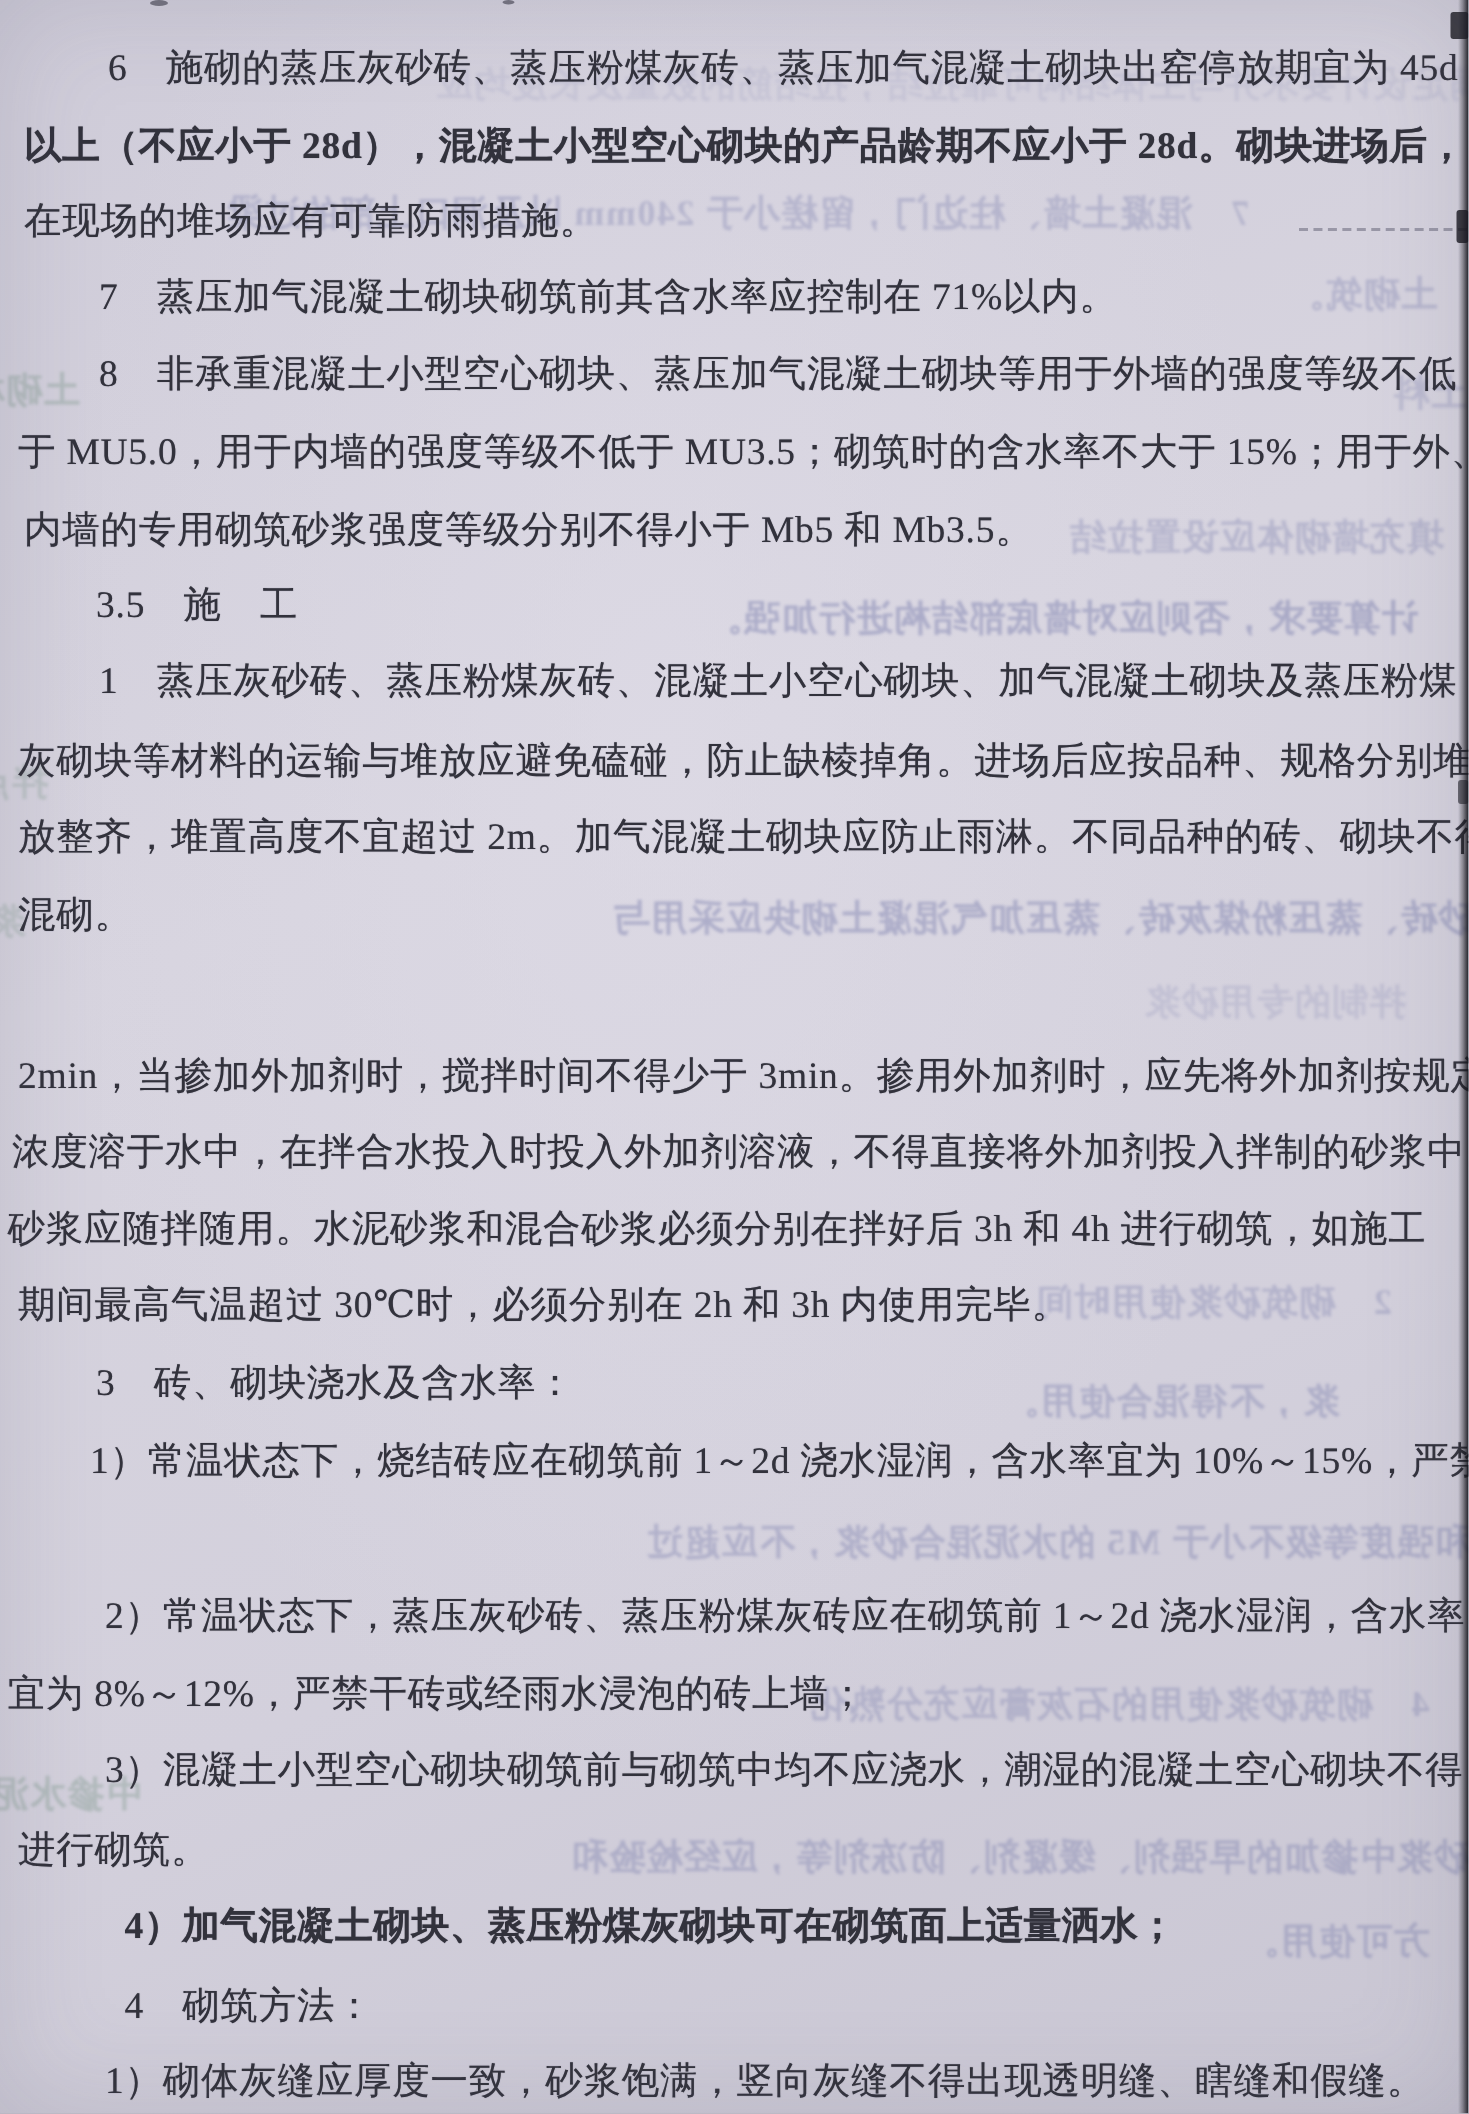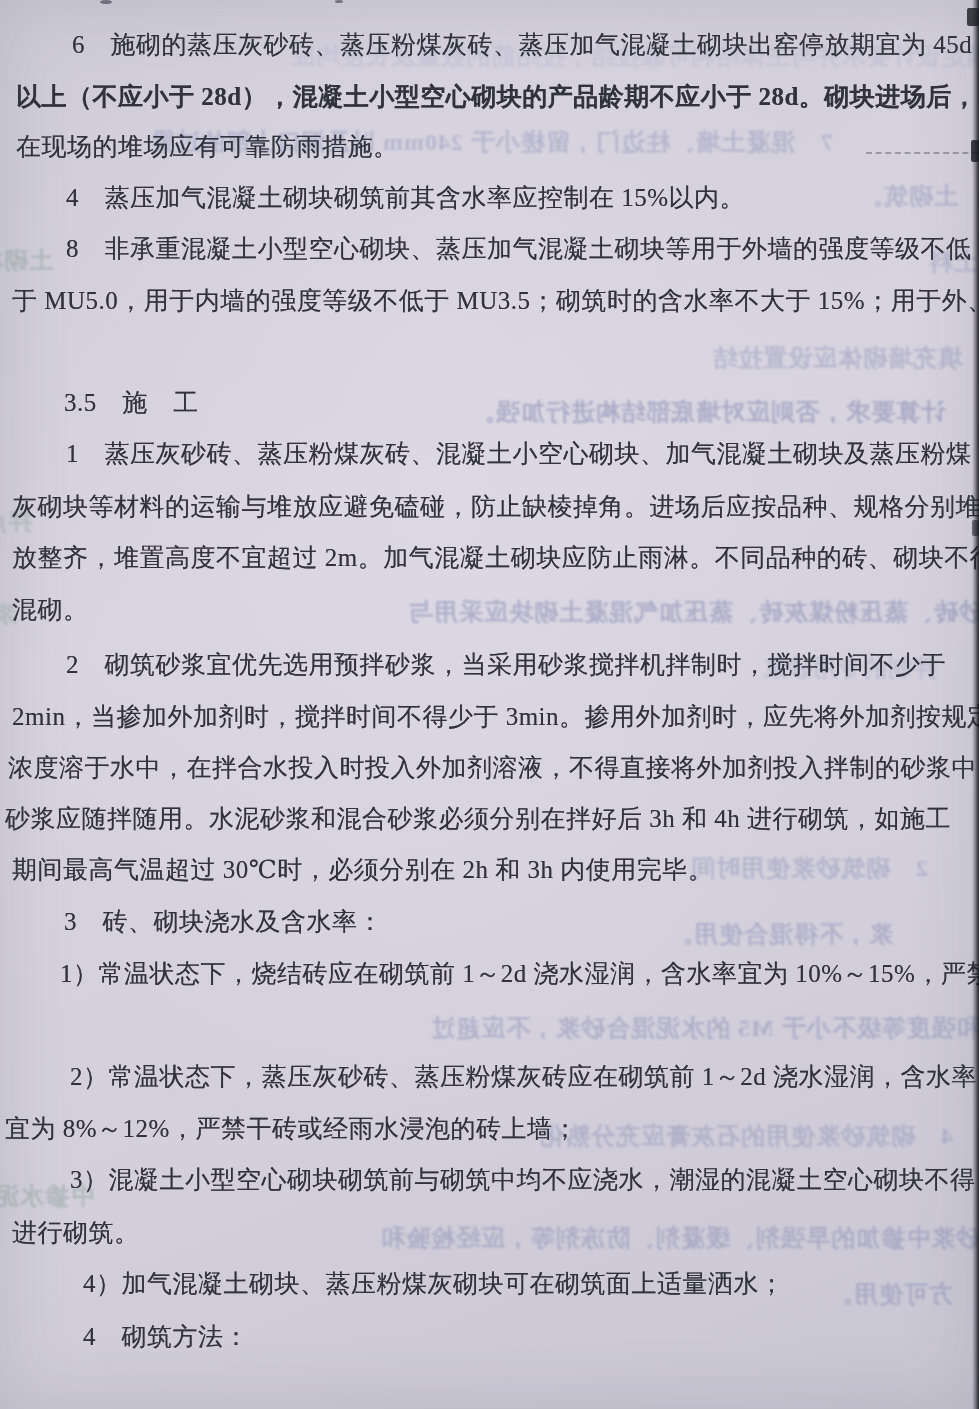--- a/index.html
+++ b/index.html
@@ -69,41 +69,42 @@
   <div class="bleed" style="top:1222px;left:380px;opacity:.34;">5　砌筑砂浆中掺加的早强剂、缓凝剂、防冻剂等，应经检验和</div>
   <div class="bleed" style="top:1278px;left:828px;opacity:.34;">方可使用。</div>
   <div class="bleed green" style="top:244px;left:-22px;opacity:.32;">土砌相</div>
   <div class="bleed green" style="top:505px;left:-18px;opacity:.26;">拌点</div>
   <div class="bleed green" style="top:598px;left:-8px;opacity:.24;">浆</div>
   <div class="bleed green" style="top:1180px;left:-6px;opacity:.32;">中掺水泥</div>
 
   <div class="tl" style="top:28px;left:72px;">6　施砌的蒸压灰砂砖、蒸压粉煤灰砖、蒸压加气混凝土砌块出窑停放期宜为 45d</div>
   <div class="tl" style="top:80px;left:16px;font-weight:bold;">以上（不应小于 28d），混凝土小型空心砌块的产品龄期不应小于 28d。砌块进场后，</div>
   <div class="tl" style="top:130px;left:16px;">在现场的堆场应有可靠防雨措施。</div>
-  <div class="tl" style="top:181px;left:66px;">4　蒸压加气混凝土砌块砌筑前其含水率应控制在 15%以内。</div>
+  <div class="tl" style="top:181px;left:66px;">7　蒸压加气混凝土砌块砌筑前其含水率应控制在 71%以内。</div>
   <div class="tl" style="top:232px;left:66px;">8　非承重混凝土小型空心砌块、蒸压加气混凝土砌块等用于外墙的强度等级不低</div>
   <div class="tl" style="top:284px;left:12px;">于 MU5.0，用于内墙的强度等级不低于 MU3.5；砌筑时的含水率不大于 15%；用于外、</div>
+  <div class="tl" style="top:336px;left:16px;">内墙的专用砌筑砂浆强度等级分别不得小于 Mb5 和 Mb3.5。</div>
   <div class="tl" style="top:386px;left:64px;">3.5　施　工</div>
   <div class="tl" style="top:437px;left:66px;">1　蒸压灰砂砖、蒸压粉煤灰砖、混凝土小空心砌块、加气混凝土砌块及蒸压粉煤</div>
   <div class="tl" style="top:490px;left:12px;">灰砌块等材料的运输与堆放应避免磕碰，防止缺棱掉角。进场后应按品种、规格分别堆</div>
   <div class="tl" style="top:541px;left:12px;">放整齐，堆置高度不宜超过 2m。加气混凝土砌块应防止雨淋。不同品种的砖、砌块不得</div>
   <div class="tl" style="top:593px;left:12px;">混砌。</div>
-  <div class="tl" style="top:648px;left:66px;">2　砌筑砂浆宜优先选用预拌砂浆，当采用砂浆搅拌机拌制时，搅拌时间不少于</div>
   <div class="tl" style="top:700px;left:12px;">2min，当掺加外加剂时，搅拌时间不得少于 3min。掺用外加剂时，应先将外加剂按规定</div>
   <div class="tl" style="top:751px;left:8px;">浓度溶于水中，在拌合水投入时投入外加剂溶液，不得直接将外加剂投入拌制的砂浆中。</div>
   <div class="tl" style="top:802px;left:5px;">砂浆应随拌随用。水泥砂浆和混合砂浆必须分别在拌好后 3h 和 4h 进行砌筑，如施工</div>
   <div class="tl" style="top:853px;left:12px;">期间最高气温超过 30℃时，必须分别在 2h 和 3h 内使用完毕。</div>
   <div class="tl" style="top:905px;left:64px;">3　砖、砌块浇水及含水率：</div>
   <div class="tl" style="top:957px;left:60px;">1）常温状态下，烧结砖应在砌筑前 1～2d 浇水湿润，含水率宜为 10%～15%，严禁</div>
   <div class="tl" style="top:1060px;left:70px;">2）常温状态下，蒸压灰砂砖、蒸压粉煤灰砖应在砌筑前 1～2d 浇水湿润，含水率</div>
   <div class="tl" style="top:1112px;left:5px;">宜为 8%～12%，严禁干砖或经雨水浸泡的砖上墙；</div>
   <div class="tl" style="top:1163px;left:70px;">3）混凝土小型空心砌块砌筑前与砌筑中均不应浇水，潮湿的混凝土空心砌块不得</div>
   <div class="tl" style="top:1216px;left:12px;">进行砌筑。</div>
-  <div class="tl" style="top:1267px;left:83px;">4）加气混凝土砌块、蒸压粉煤灰砌块可在砌筑面上适量洒水；</div>
+  <div class="tl" style="top:1267px;left:83px;font-weight:bold;">4）加气混凝土砌块、蒸压粉煤灰砌块可在砌筑面上适量洒水；</div>
   <div class="tl" style="top:1320px;left:83px;">4　砌筑方法：</div>
+  <div class="tl" style="top:1370px;left:70px;">1）砌体灰缝应厚度一致，砂浆饱满，竖向灰缝不得出现透明缝、瞎缝和假缝。</div>
 
   <div class="dashline" style="top:152px;left:866px;"></div>
   <div class="edge-right"></div>
   <div class="blob" style="top:8px;right:0;width:12px;height:18px;"></div>
   <div class="blob" style="top:140px;right:0;width:8px;height:22px;"></div>
   <div class="blob" style="top:520px;right:0;width:7px;height:16px;opacity:.7;"></div>
   <div class="speck" style="top:0;left:100px;width:12px;height:4px;"></div>
   <div class="speck" style="top:0;left:335px;width:8px;height:3px;"></div>
 
 </div>

